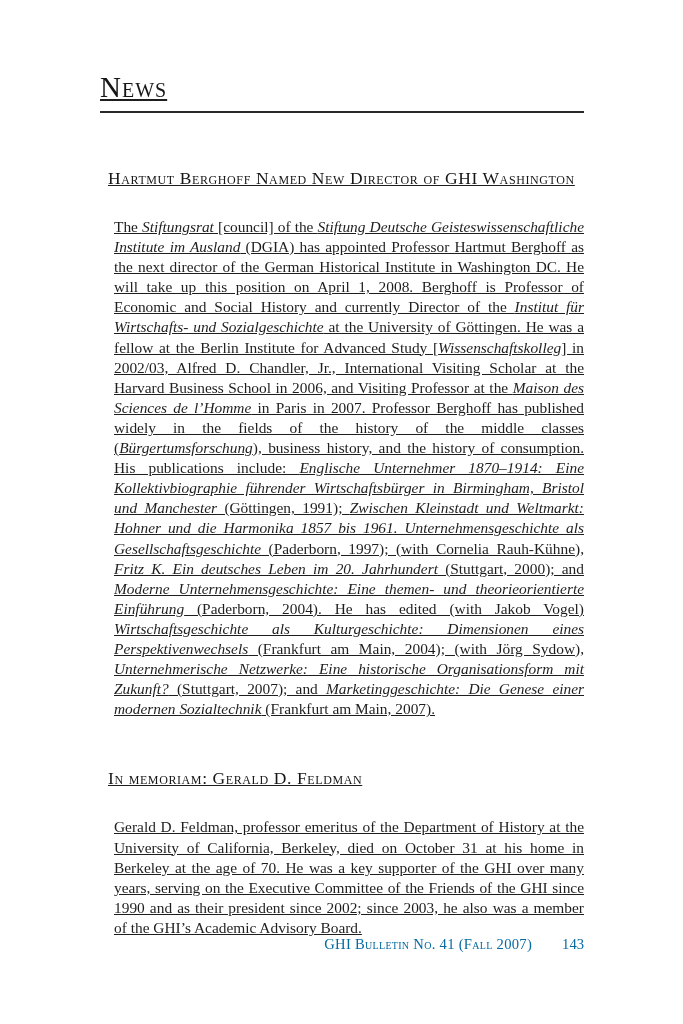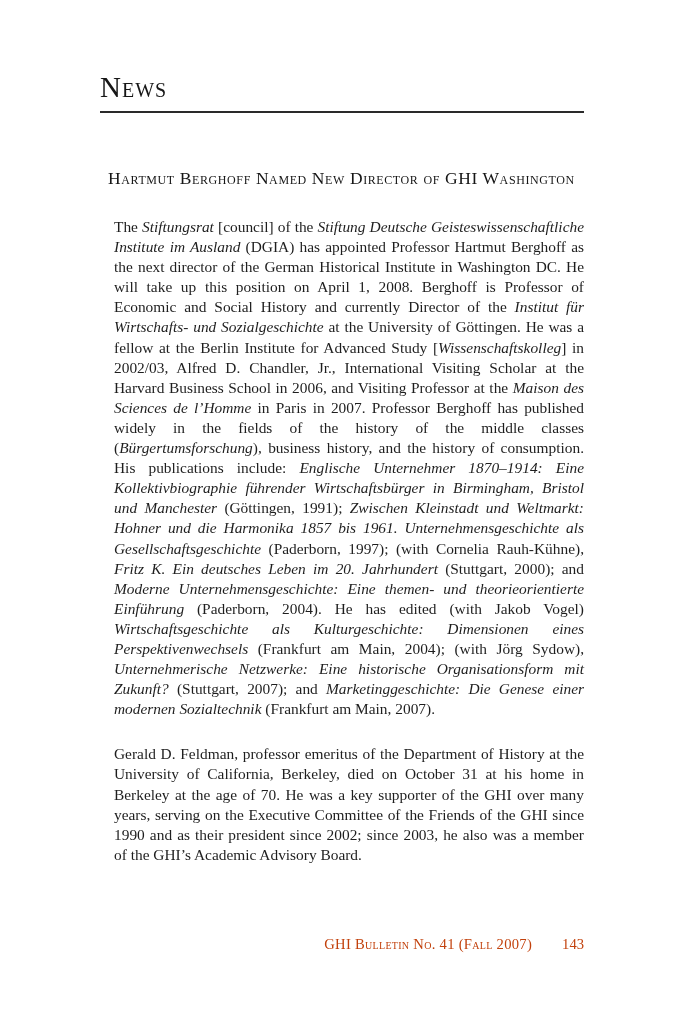--- a/index.html
+++ b/index.html
@@ -10,20 +10,21 @@
   .page {
     position: relative;
     width: 683px;
     height: 1024px;
     background: #ffffff;
     box-sizing: border-box;
     padding: 72px 99px 0 100px;
     font-family: "Liberation Serif", "DejaVu Serif", serif;
     color: #1e1e1e;
     overflow: hidden;
+    text-decoration: underline;
   }
   .news-heading {
     margin: 0;
     font-size: 29px;
     font-weight: normal;
     font-variant: small-caps;
     letter-spacing: 1px;
     color: #161616;
     line-height: 1.1;
   }
@@ -58,21 +59,21 @@
   }
   .page-footer {
     position: absolute;
     left: 100px;
     right: 99px;
     top: 936px;
     display: flex;
     justify-content: flex-end;
     align-items: baseline;
     font-size: 14.6px;
-    color: #c2410c;
+    color: #0369a1;
   }
   .journal-citation {
     font-variant: small-caps;
     letter-spacing: 0.3px;
   }
   .page-number {
     margin-left: 30px;
   }
 </style>
 </head>
@@ -83,20 +84,21 @@
   <h1 class="news-heading">News</h1>
 
   <hr class="heading-rule">
 
   <section class="article">
     <h2 class="article-title">Hartmut Berghoff Named New Director of GHI Washington</h2>
     <p class="body-text">The <i>Stiftungsrat</i> [council] of the <i>Stiftung Deutsche Geisteswissenschaftliche Institute im Ausland</i> (DGIA) has appointed Professor Hartmut Berghoff as the next director of the German Historical Institute in Washington DC. He will take up this position on April 1, 2008. Berghoff is Professor of Economic and Social History and currently Director of the <i>Institut für Wirtschafts- und Sozialgeschichte</i> at the University of Göttingen. He was a fellow at the Berlin Institute for Advanced Study [<i>Wissenschaftskolleg</i>] in 2002/03, Alfred D. Chandler, Jr., International Visiting Scholar at the Harvard Business School in 2006, and Visiting Professor at the <i>Maison des Sciences de l’Homme</i> in Paris in 2007. Professor Berghoff has published widely in the fields of the history of the middle classes (<i>Bürgertumsforschung</i>), business history, and the history of consumption. His publications include: <i>Englische Unternehmer 1870–1914: Eine Kollektivbiographie führender Wirtschaftsbürger in Birmingham, Bristol und Manchester</i> (Göttingen, 1991); <i>Zwischen Kleinstadt und Weltmarkt: Hohner und die Harmonika 1857 bis 1961. Unternehmensgeschichte als Gesellschaftsgeschichte</i> (Paderborn, 1997); (with Cornelia Rauh-Kühne), <i>Fritz K. Ein deutsches Leben im 20. Jahrhundert</i> (Stuttgart, 2000); and <i>Moderne Unternehmensgeschichte: Eine themen- und theorieorientierte Einführung</i> (Paderborn, 2004). He has edited (with Jakob Vogel) <i>Wirtschaftsgeschichte als Kulturgeschichte: Dimensionen eines Perspektivenwechsels</i> (Frankfurt am Main, 2004); (with Jörg Sydow), <i>Unternehmerische Netzwerke: Eine historische Organisationsform mit Zukunft?</i> (Stuttgart, 2007); and <i>Marketinggeschichte: Die Genese einer modernen Sozialtechnik</i> (Frankfurt am Main, 2007).</p>
   </section>
 
   <section class="article">
+    <h2 class="article-title second">In memoriam: Gerald D. Feldman</h2>
     <p class="body-text">Gerald D. Feldman, professor emeritus of the Department of History at the University of California, Berkeley, died on October 31 at his home in Berkeley at the age of 70. He was a key supporter of the GHI over many years, serving on the Executive Committee of the Friends of the GHI since 1990 and as their president since 2002; since 2003, he also was a member of the GHI’s Academic Advisory Board.</p>
   </section>
 
   <footer class="page-footer">
     <span class="journal-citation">GHI Bulletin No. 41 (Fall 2007)</span>
     <span class="page-number">143</span>
   </footer>
 
 </div>
 

